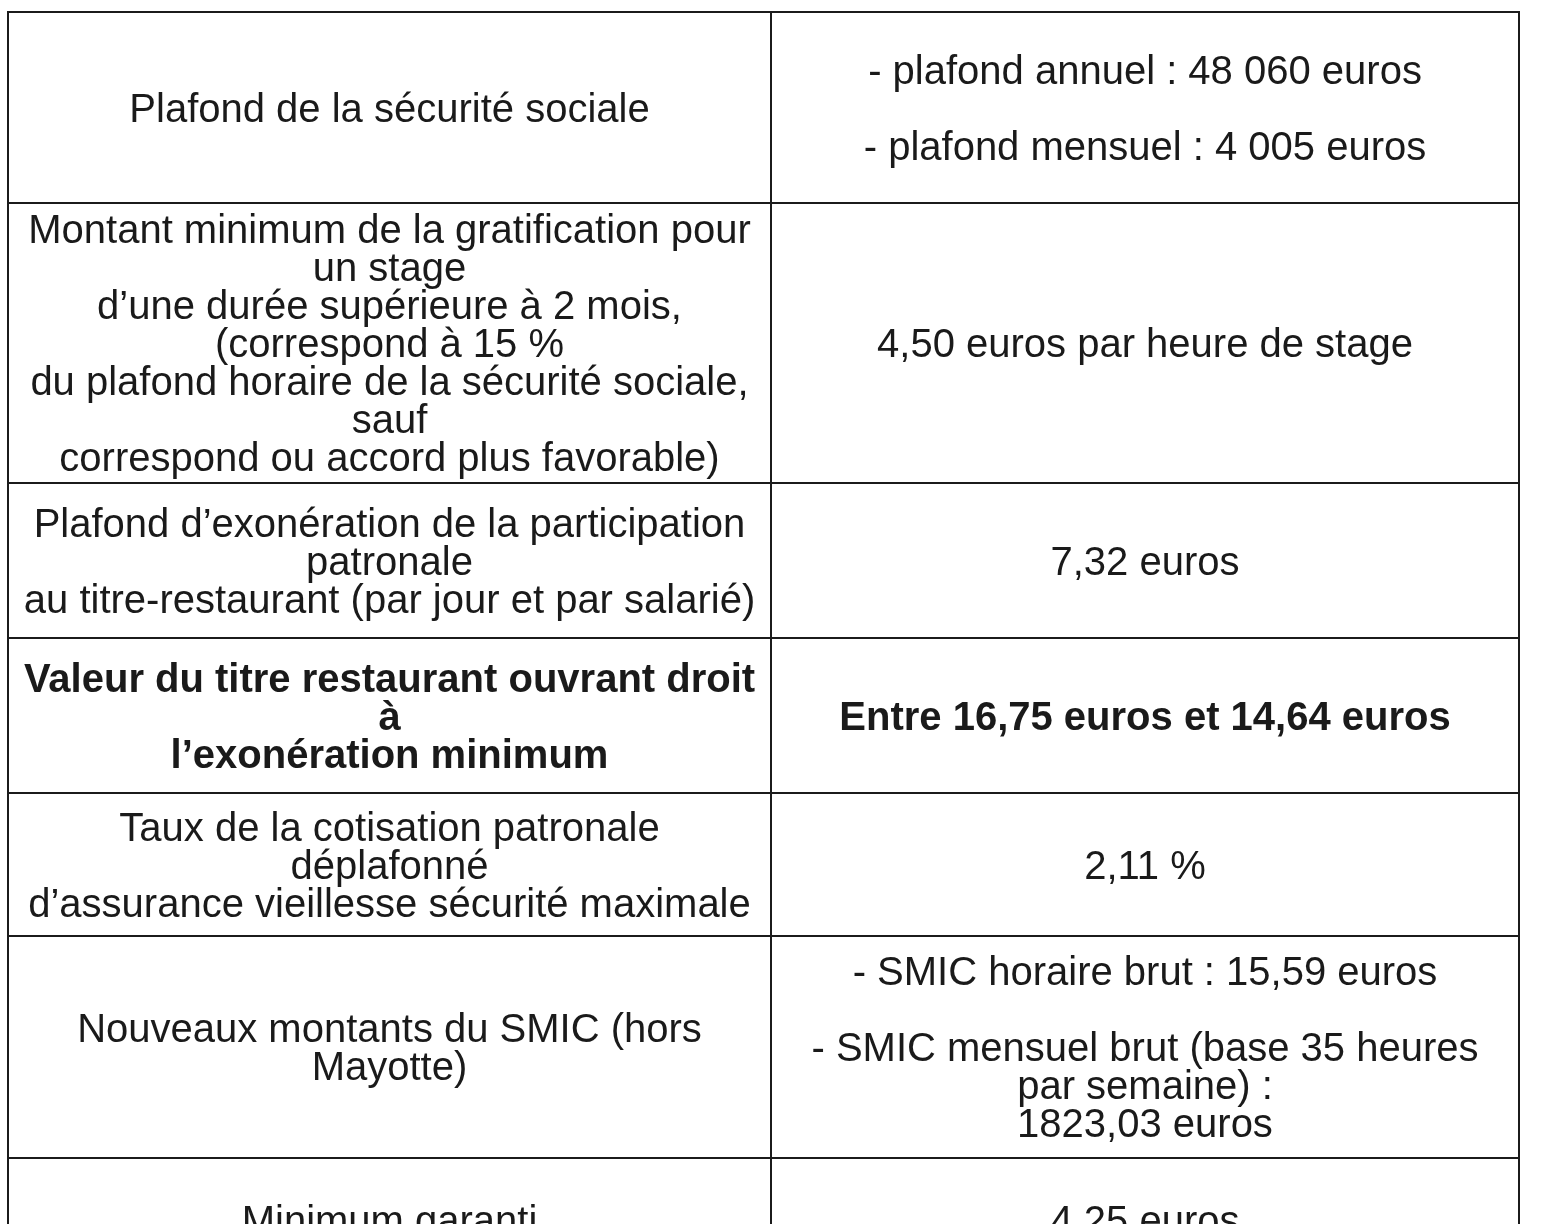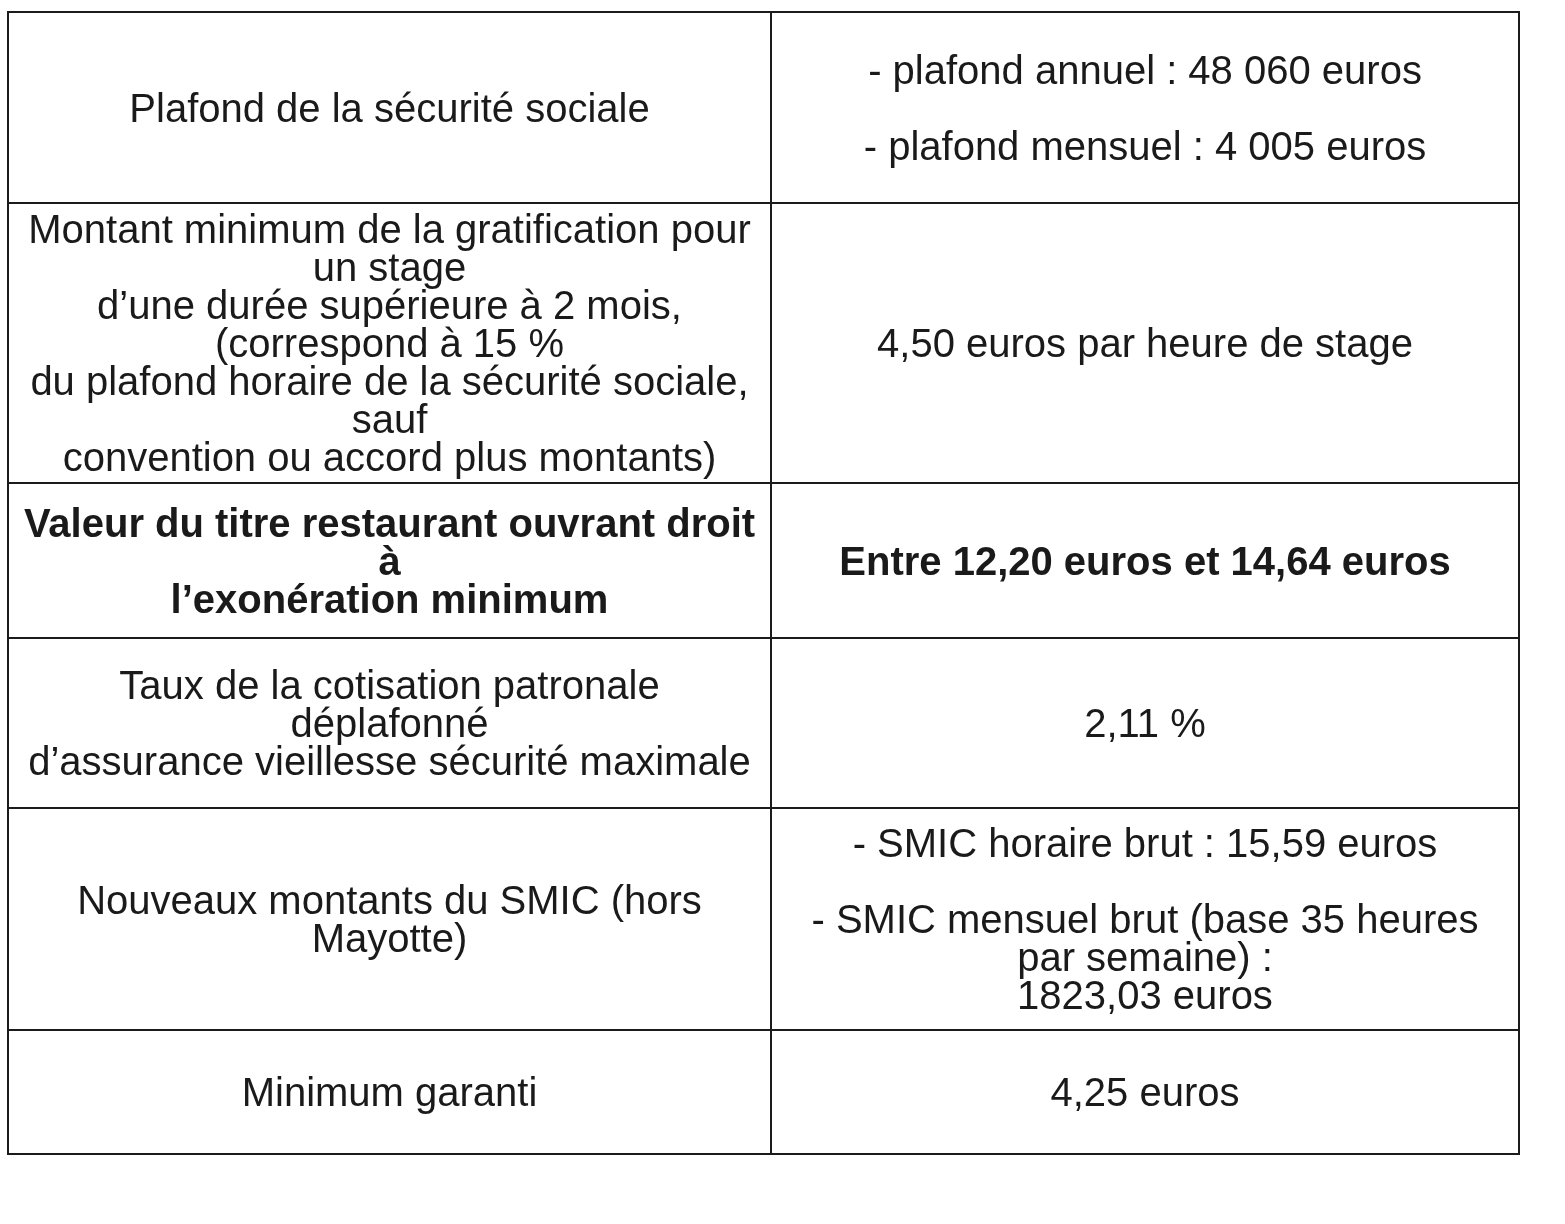--- a/index.html
+++ b/index.html
@@ -54,35 +54,43 @@
           <td class="cell">
             <p><span>Plafond de la sécurité sociale</span></p>
           </td>
           <td class="cell">
             <p><span>- plafond annuel : 48 060 euros</span></p>
             <p><span>- plafond mensuel : 4 005 euros</span></p>
           </td>
         </tr>
         <tr style="height: 233px;">
           <td class="cell">
-            <p><span>Montant minimum de la gratification pour un stage</span><br><span>d’une durée supérieure à 2 mois, (correspond à 15 %</span><br><span>du plafond horaire de la sécurité sociale, sauf</span><br><span>convention ou accord plus montants)</span></p>
+            <p><span>Montant minimum de la gratification pour un stage</span><br><span>d’une durée supérieure à 2 mois, (correspond à 15 %</span><br><span>du plafond horaire de la sécurité sociale, sauf</span><br><span>correspond ou accord plus favorable)</span></p>
           </td>
           <td class="cell">
             <p><span>4,50 euros par heure de stage</span></p>
+          </td>
+        </tr>
+        <tr style="height: 155px;">
+          <td class="cell">
+            <p><span>Plafond d’exonération de la participation patronale</span><br><span>au titre-restaurant (par jour et par salarié)</span></p>
+          </td>
+          <td class="cell">
+            <p><span>7,32 euros</span></p>
           </td>
         </tr>
         <tr style="height: 155px; font-weight: bold;">
           <td class="cell">
             <p><span>Valeur du titre restaurant ouvrant droit à</span><br><span>l’exonération minimum</span></p>
           </td>
           <td class="cell">
-            <p><span>Entre 12,20 euros et 14,64 euros</span></p>
+            <p><span>Entre 16,75 euros et 14,64 euros</span></p>
           </td>
         </tr>
-        <tr style="height: 170px;">
+        <tr style="height: 143px;">
           <td class="cell">
             <p><span>Taux de la cotisation patronale déplafonné</span><br><span>d’assurance vieillesse sécurité maximale</span></p>
           </td>
           <td class="cell">
             <p><span>2,11 %</span></p>
           </td>
         </tr>
         <tr style="height: 222px;">
           <td class="cell">
             <p><span>Nouveaux montants du SMIC (hors Mayotte)</span></p>

